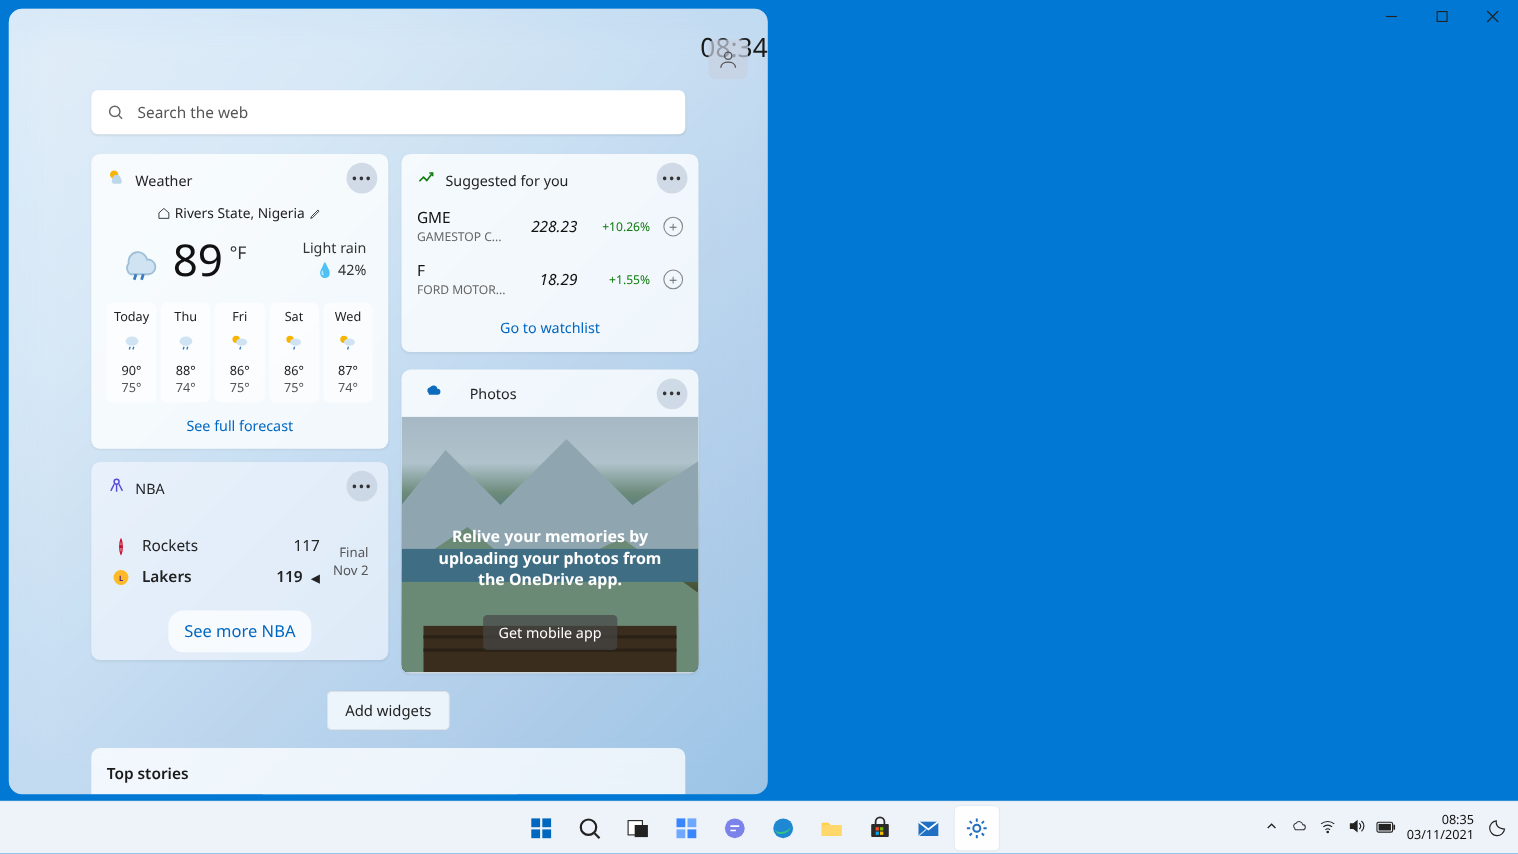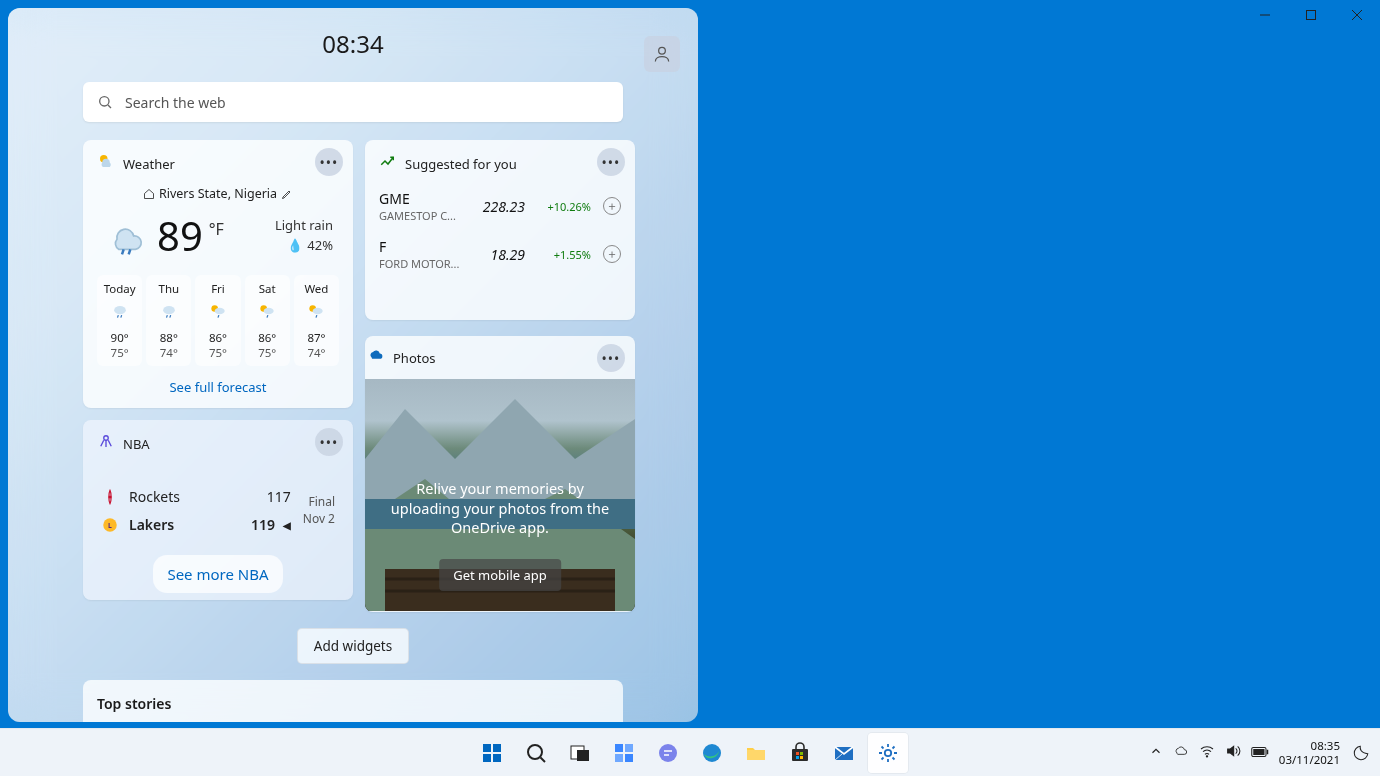--- a/index.html
+++ b/index.html
@@ -22,21 +22,21 @@
     border-radius:12px;
     background: linear-gradient(135deg, #e1edf9 0%, #d6e7f6 25%, #c0d9f0 50%, #a9c8e8 75%, #8fbce2 100%);
     overflow:hidden;
   }
   .wp-inner{
     position:absolute;inset:0;
     backdrop-filter: blur(20px);
     background: rgba(230,240,250,.15);
   }
   .panel-header{
-    height:70px; display:flex; align-items:center; justify-content:center; position:relative;
+    height:70px; display:flex; align-items:center; justify-content:flex-end; position:relative;
   }
   .panel-time{ font-size:24px; color:#1a1a1a;}
   .avatar-btn{
     position:absolute; right:18px; top:28px;
     width:36px;height:36px;border-radius:6px;
     background:rgba(200,210,225,.7);
     display:flex;align-items:center;justify-content:center;
   }
   .avatar-btn svg{width:20px;height:20px;stroke:#555;fill:none;stroke-width:1.5;}
 
@@ -104,28 +104,28 @@
   .nba .game{display:flex;align-items:center;margin-top:28px;gap:12px;font-size:14px;color:#222;padding:0 4px;justify-content:center;}
   .nba .teamcol{flex:1;}
   .nba .teamline{display:flex;align-items:center;gap:10px;line-height:28px;}
   .nba .teamline.win{font-weight:600;}
   .nba .score{width:34px;text-align:right;}
   .nba .meta{font-size:12px;color:#555;text-align:right;line-height:1.4;}
   .pill{display:block;width:fit-content;margin:16px auto 4px auto;background:rgba(255,255,255,.7);border-radius:14px;padding:9px 14px;font-size:15px;color:#0067c0;}
 
   
   .photos{padding:0;overflow:hidden;}
-  .photos .ph-head{display:flex;align-items:center;gap:8px;padding:10px 2px;position:relative;}
+  .photos .ph-head{display:flex;align-items:center;gap:24px;padding:10px 20px;position:relative;}
   .photos .hero{
     height:232px;position:relative;
     background:
       linear-gradient(180deg, rgba(0,0,0,0) 40%, rgba(0,0,0,.45) 100%),
       linear-gradient(180deg,#a6b8c3 0%, #b0c3cd 18%, #6c8a7a 30%, #3f6e84 45%, #5f7f52 60%, #4c3d2c 80%, #2e2418 100%);
   }
-  .photos .hero-text{position:absolute;left:0;right:0;top:100px;color:#fff;text-align:center;font-size:14.5px;font-weight:400;line-height:1.35;padding:0 24px;}
+  .photos .hero-text{position:absolute;left:0;right:0;top:100px;color:#fff;text-align:center;font-size:14.5px;font-weight:700;line-height:1.35;padding:0 24px;}
   .photos .hero-btn{position:absolute;left:50%;transform:translateX(-50%);top:180px;background:rgba(70,70,70,.7);color:#fff;padding:7px 14px;border-radius:4px;font-size:13px;}
 
   .addw-btn{
     margin:16px auto 0 auto;display:block;width:fit-content;
     background:rgba(250,252,255,.8);border:1px solid rgba(0,0,0,.08);
     border-radius:5px;padding:8px 16px;font-size:13.5px;color:#222;
   }
 
   .topstories{
     margin:16px 75px 0 75px;
@@ -323,20 +323,21 @@
           <div class="stock-row">
             <div class="stock-col1">
               <div class="stock-sym">F</div>
               <div class="stock-name">FORD MOTOR...</div>
             </div>
             <div class="stock-price">18.29</div>
             <div class="stock-chg">+1.55%</div>
             <div class="stock-add">＋</div>
           </div>
 
+          <div class="card-link" style="margin-top:18px;">Go to watchlist</div>
         </div>
 
         <div class="card dim nba" style="height:180px;">
           <div class="card-title-row">
             <span>
               <svg class="ico-sm" viewBox="0 0 24 24">
                   <circle cx="12" cy="8" r="3" fill="none" stroke="#5b4bdb" stroke-width="1.8"></circle>
                   <path d="M9 11l-4 8M15 11l4 8M12 11v9" stroke="#5b4bdb" stroke-width="1.8" fill="none"></path>
                 </svg>
             </span>

